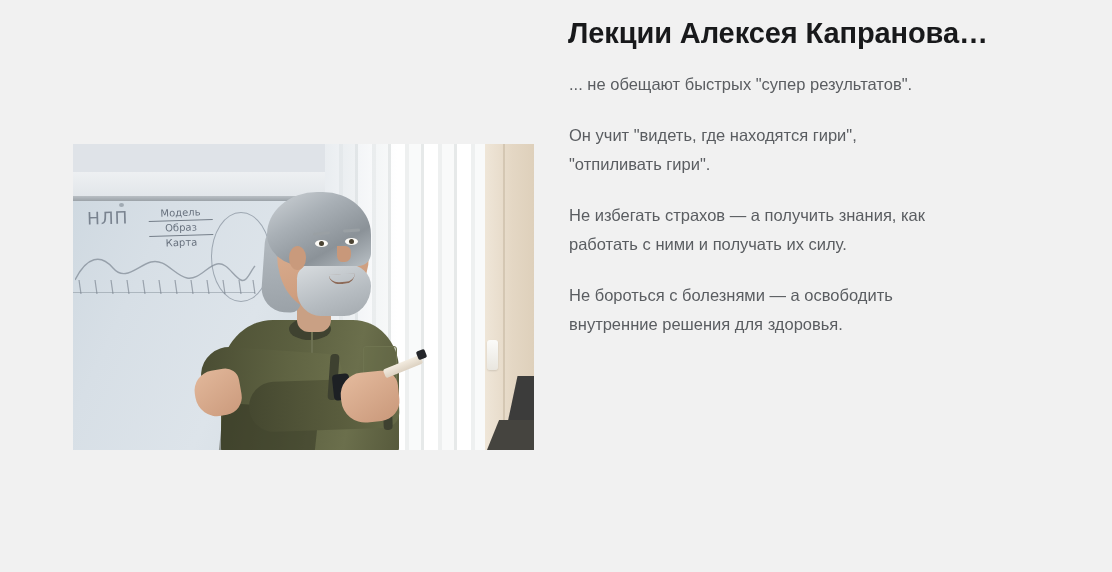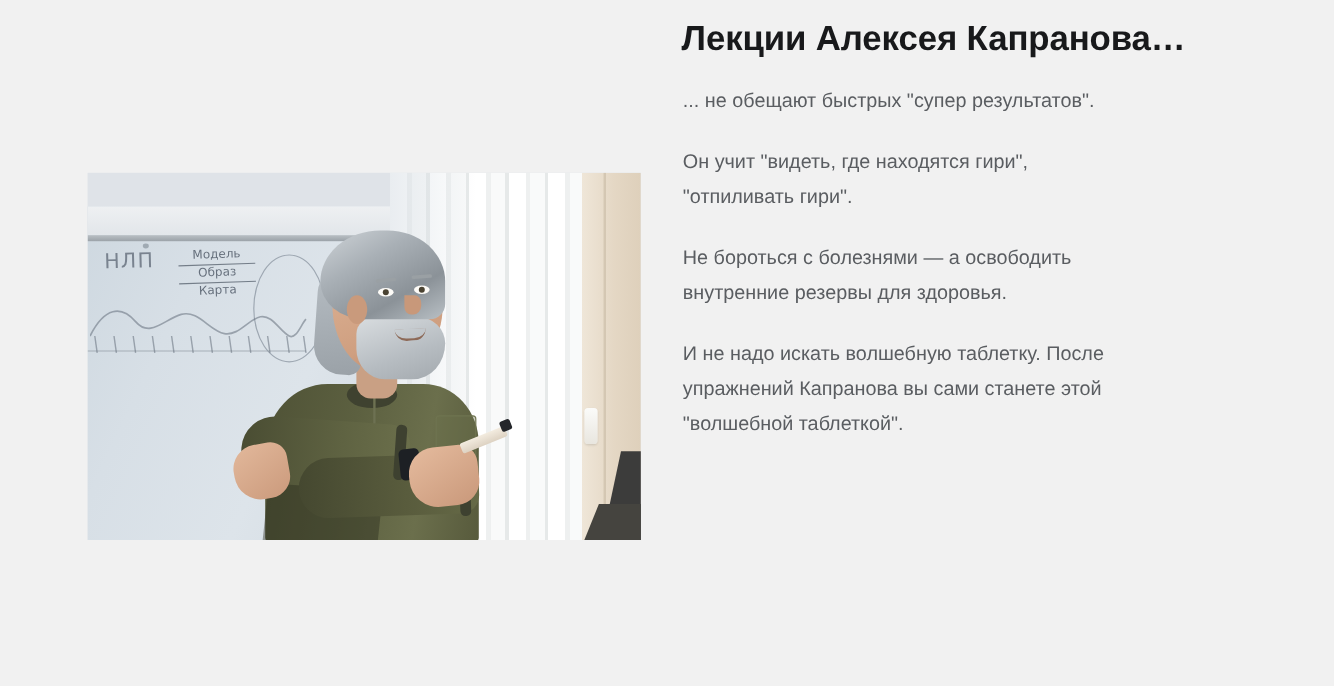--- a/index.html
+++ b/index.html
@@ -587,21 +587,20 @@
     </div>
   </div>
 
   <div class="text-col">
     <h1 class="title">Лекции Алексея Капранова…</h1>
 
     <div class="paragraphs">
       <p class="para">... не обещают быстрых "супер результатов".</p>
       <p class="para">Он учит "видеть, где находятся гири",
 "отпиливать гири".</p>
+      <p class="para">Не избегать страхов — а получить знания, как
+работать с ними и получать их силу.</p>
       <p class="para">Не бороться с болезнями — а освободить
-внутренние резервы для здоровья.</p>
-      <p class="para">И не надо искать волшебную таблетку. После
-упражнений Капранова вы сами станете этой
-"волшебной таблеткой".</p>
+внутренние решения для здоровья.</p>
     </div>
   </div>
 
 </div>
 
 </body></html>

